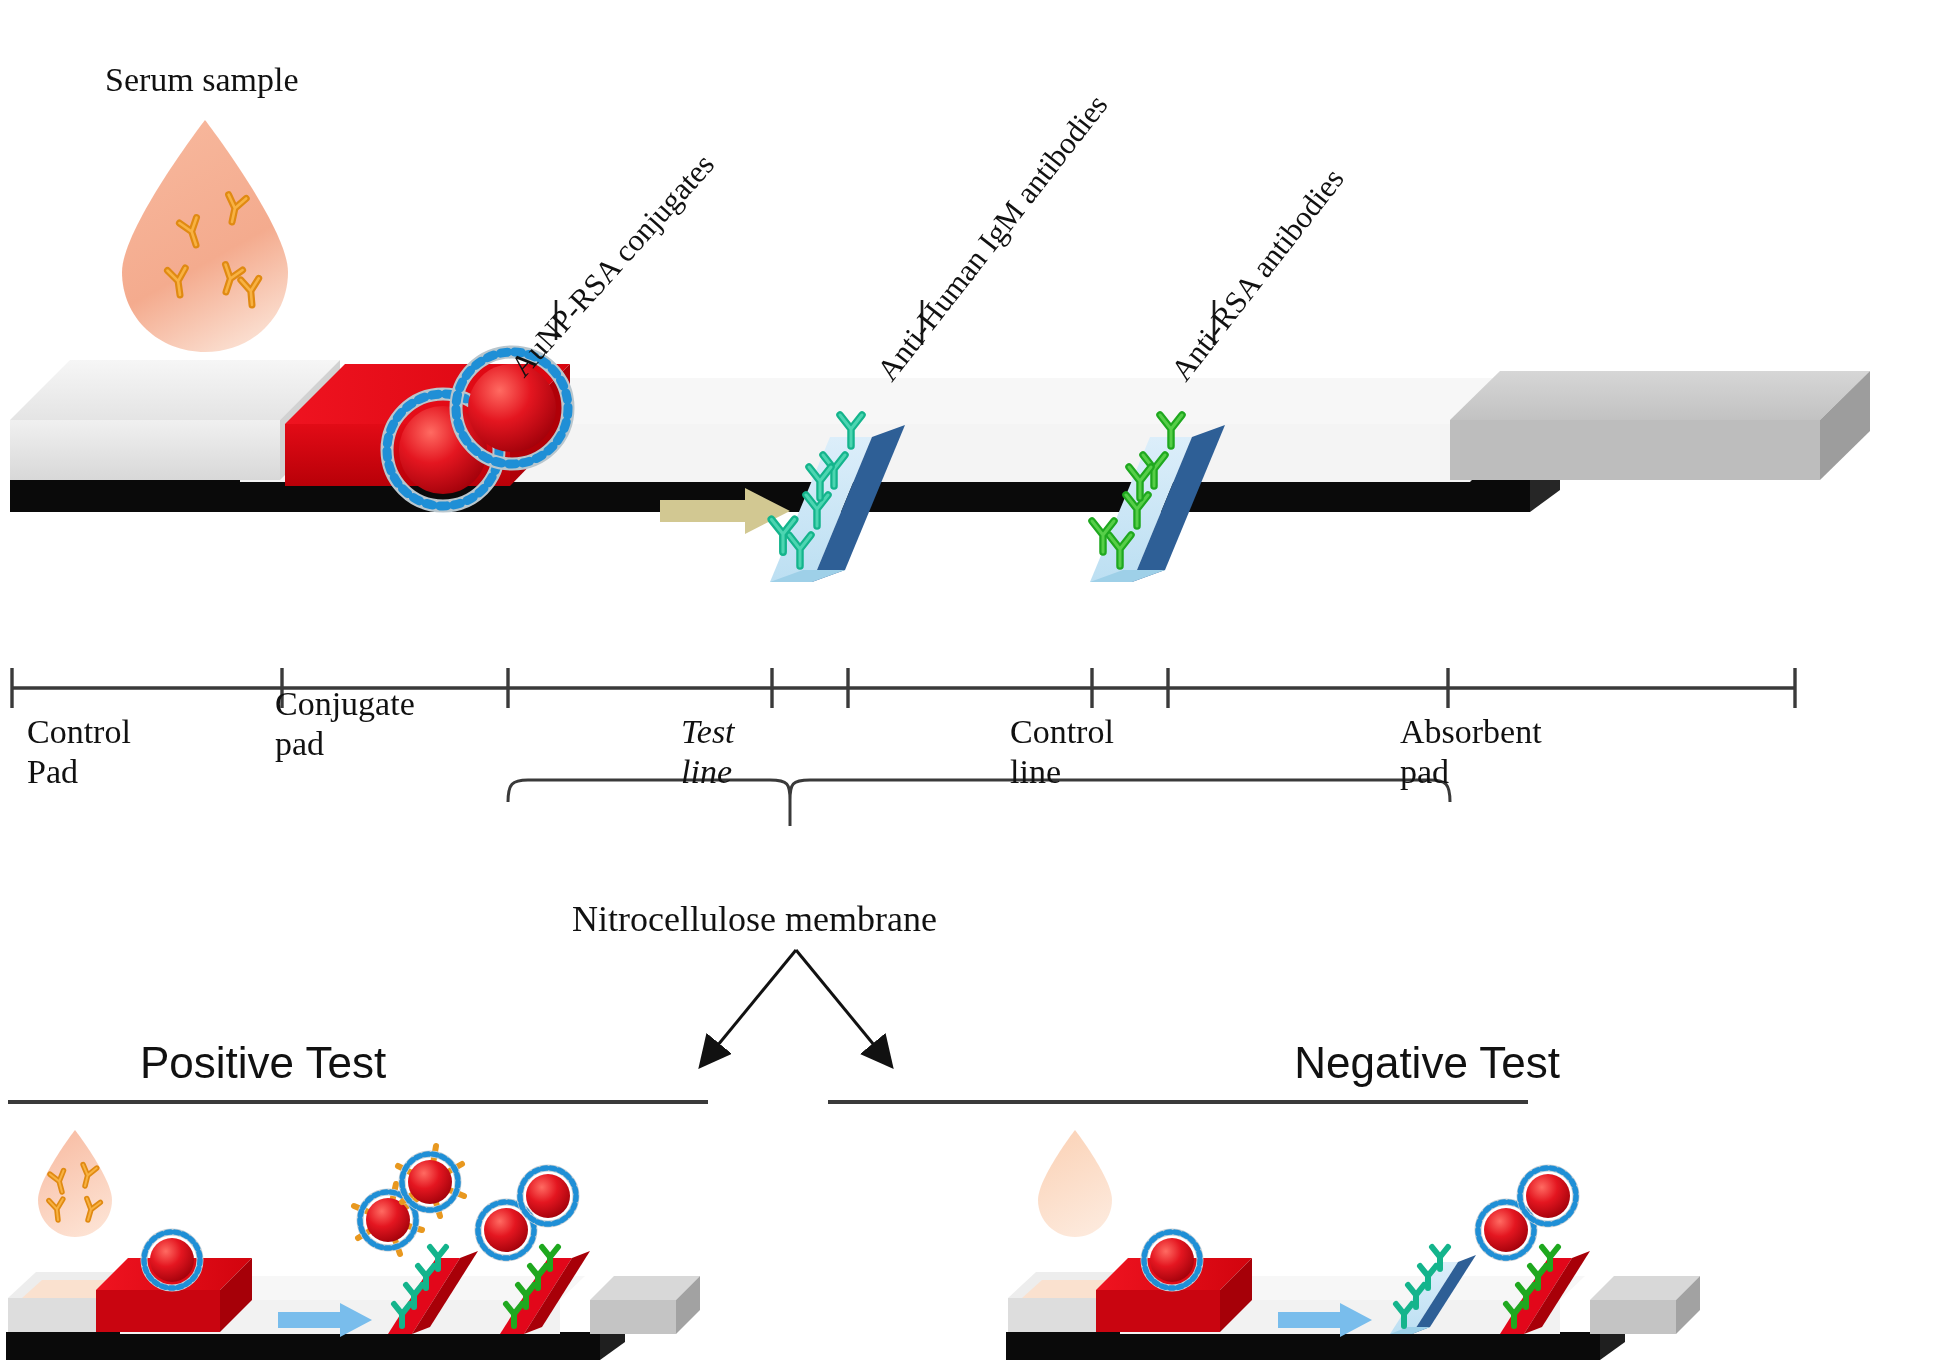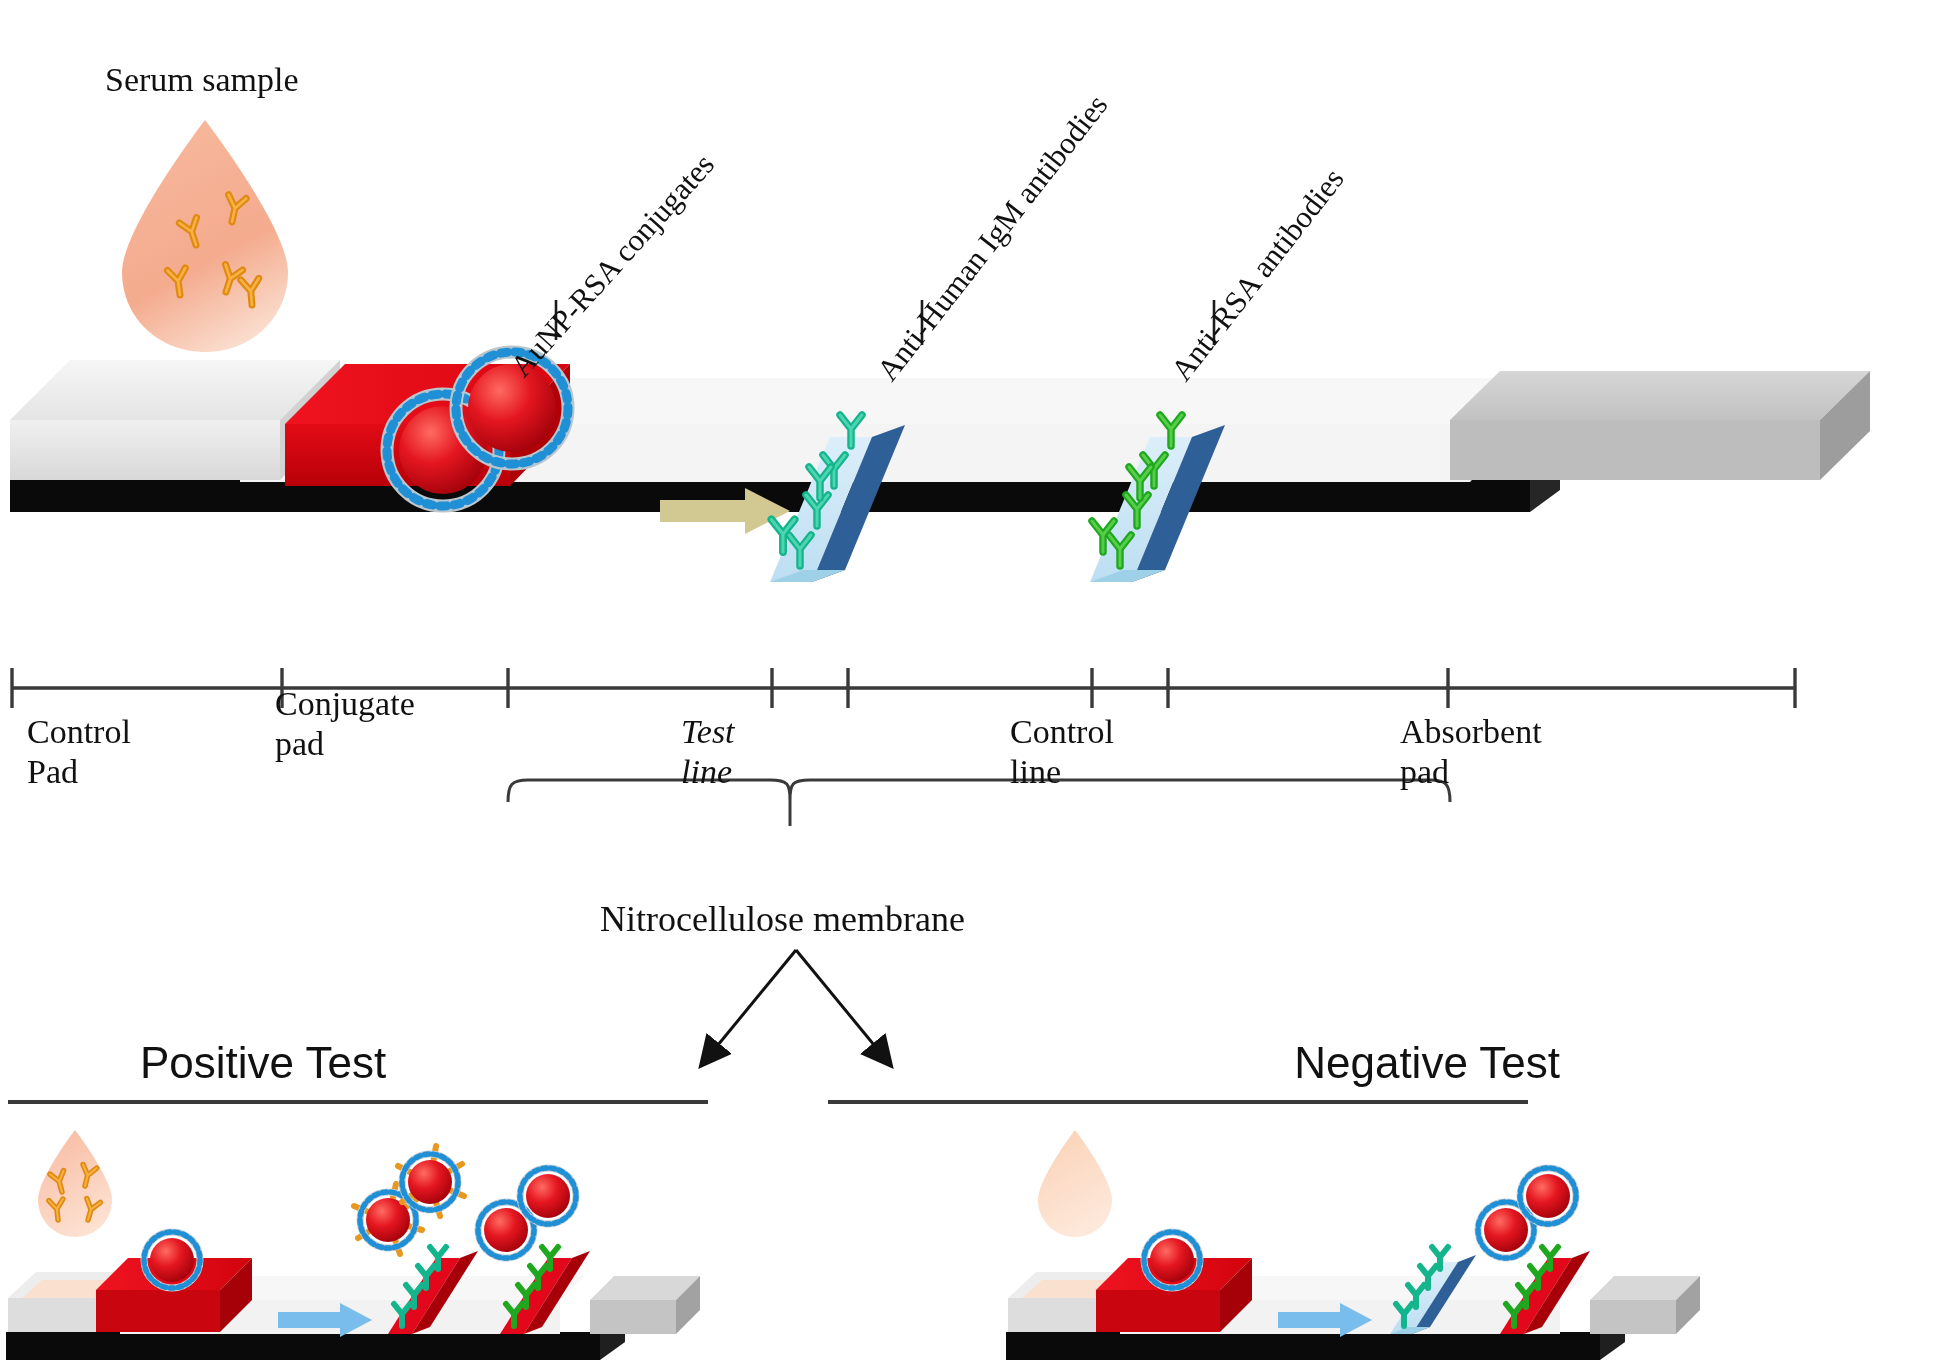--- a/index.html
+++ b/index.html
@@ -227,21 +227,21 @@
 Pad</div>
 <div class="abs lbl serif" style="left:275px;top:684px;width:240px;">Conjugate
 pad</div>
 <div class="abs lbl serif" style="left:681px;top:712px;width:240px;font-style:italic;">Test
 line</div>
 <div class="abs lbl serif" style="left:1010px;top:712px;width:240px;">Control
 line</div>
 <div class="abs lbl serif" style="left:1400px;top:712px;width:260px;">Absorbent
 pad</div>
 
-<div class="abs lbl serif" style="left:600px;top:898px;width:380px;font-size:36px;">Nitrocellulose membrane</div>
+<div class="abs lbl serif" style="left:572px;top:898px;width:380px;font-size:36px;">Nitrocellulose membrane</div>
 
 <svg class="abs nolayout" style="left:600px;top:940px;" width="760" height="160" viewBox="0 0 760 160">
   <defs>
     <marker id="ah" markerWidth="11" markerHeight="11" refX="8" refY="5.5" orient="auto">
       <path d="M0 0 L11 5.5 L0 11 Z" fill="#111"></path>
     </marker>
   </defs>
   <g stroke="#111" stroke-width="3" fill="none">
     <line x1="196" y1="10" x2="104" y2="122" marker-end="url(#ah)"></line>
     <line x1="196" y1="10" x2="288" y2="122" marker-end="url(#ah)"></line>

